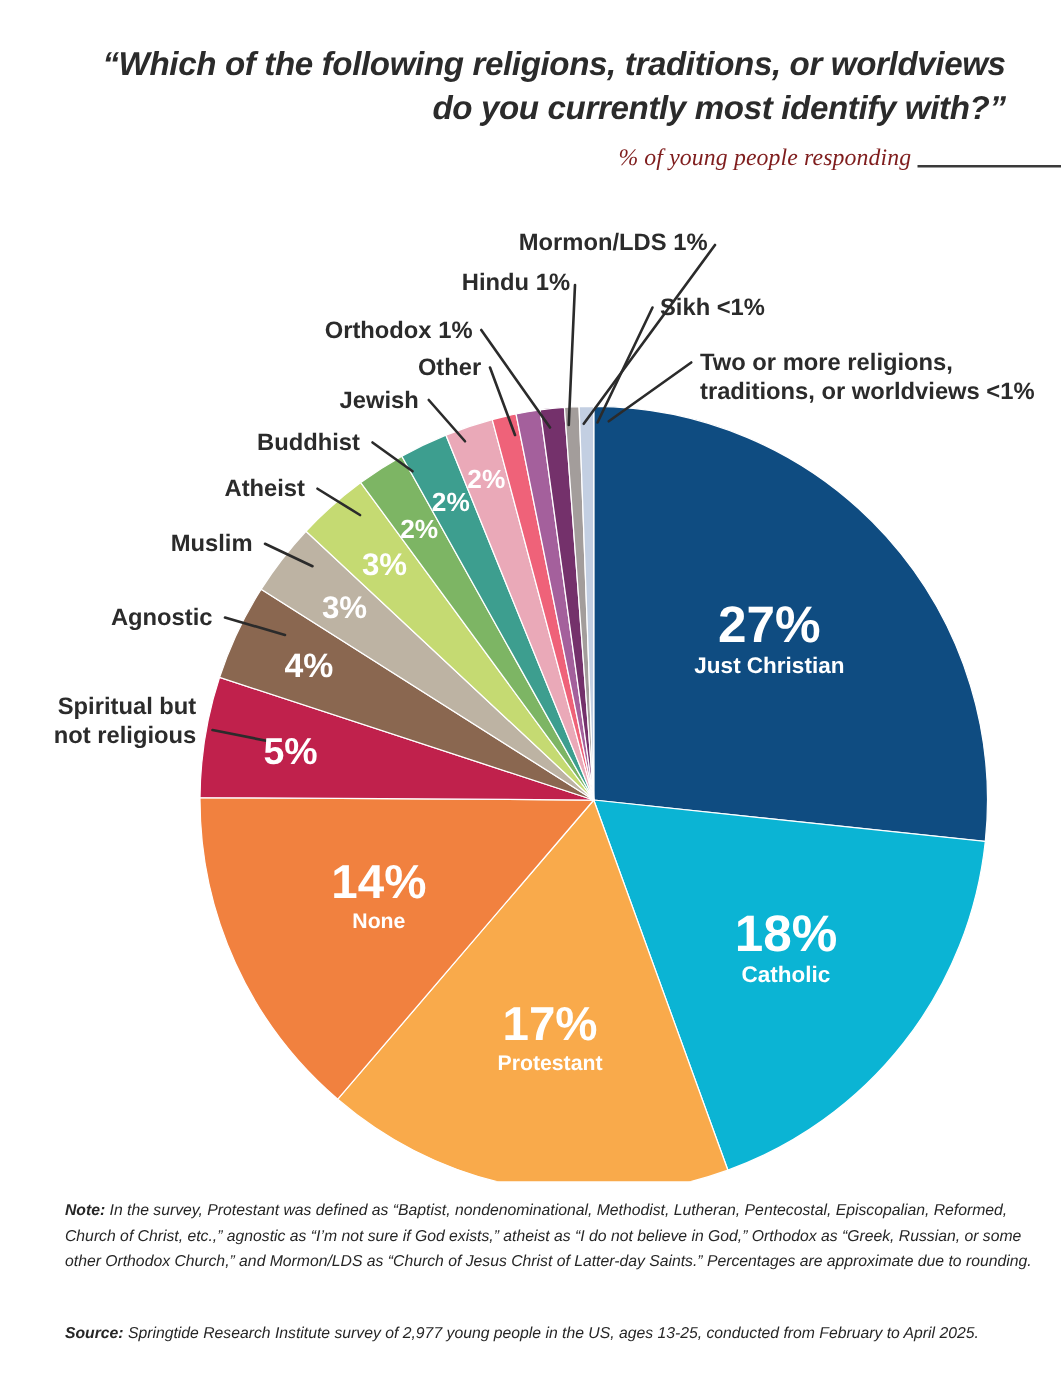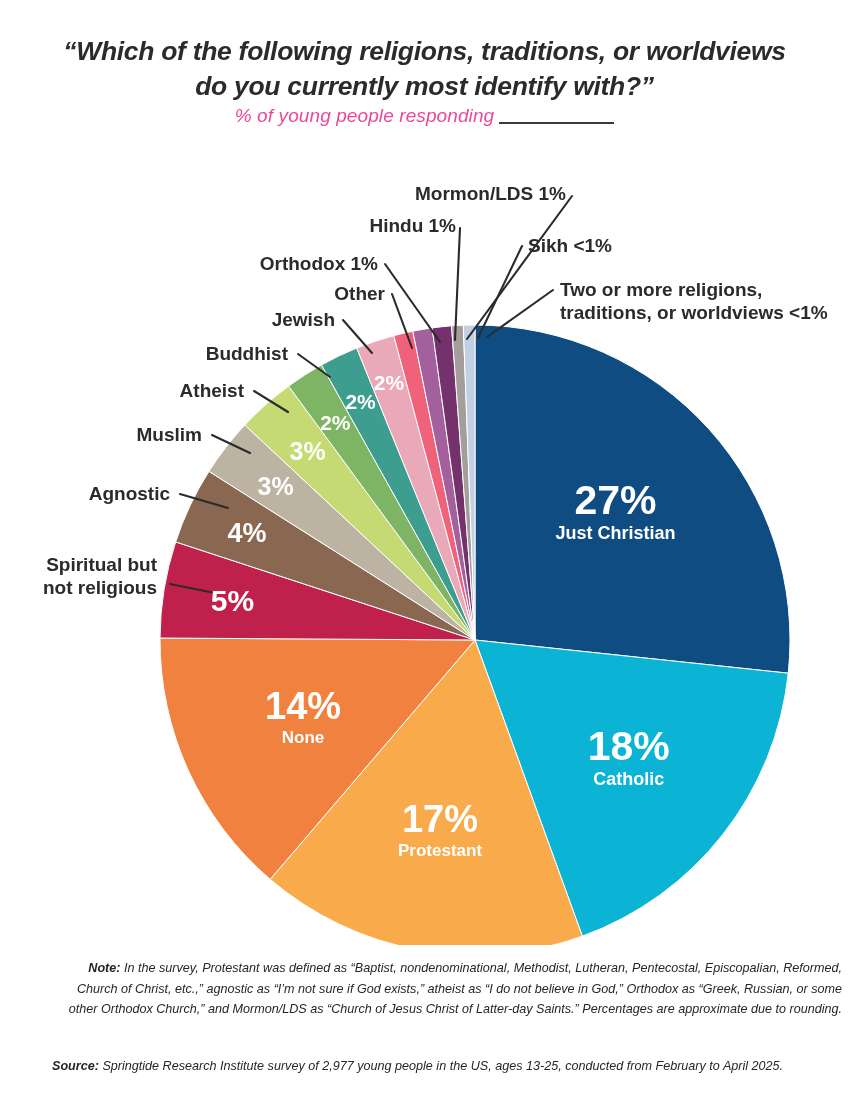--- a/index.html
+++ b/index.html
@@ -7,37 +7,38 @@
     width:849px;height:1116px;
     background:#ffffff;
     font-family:"Liberation Sans","DejaVu Sans",sans-serif;
     color:#333333;
     overflow:hidden;
     position:relative;
   }
   #root{position:relative;width:849px;height:1116px;}
 
   
-  .header{position:absolute;left:0;top:34px;width:849px;text-align:center;}
+  .header{position:absolute;left:0;top:34px;width:849px;text-align:right;}
   .title{
     font-size:26.5px;
     font-weight:bold;
     font-style:italic;
     color:#2b2b2b;
     line-height:1.33;
     letter-spacing:-0.3px;
     margin:0 auto;
     width:760px;
   }
   .subtitle{
-    margin-top:1px;
+    margin-top:12px;
     font-size:19px;
     font-style:italic;
-    color:#ec4899;
+    color:#7f1d1d;
     letter-spacing:0.1px;
+    font-family:Liberation Serif, serif;
   }
   .subtitle .blankline{
     display:inline-block;
     width:115px;
     border-bottom:2px solid #3a3a3a;
     height:13px;
     margin-left:5px;
     vertical-align:-2px;
   }
 
@@ -45,21 +46,20 @@
   .chart-wrap{position:absolute;left:0;top:170px;width:849px;height:775px;}
   svg.pie{display:block;}
 
   
   .notes{position:absolute;left:52px;top:958px;width:790px;}
   .note-line{
     font-size:12.6px;
     font-style:italic;
     color:#262626;
     line-height:1.63;
-    text-align:right;
   }
   .note-line b{font-style:italic;font-weight:bold;}
   .source{
     position:absolute;left:52px;top:1056px;width:790px;
     font-size:12.6px;font-style:italic;color:#262626;line-height:1.6;
   }
   .source b{font-weight:bold;}
 </style>
 </head>
 <body>

